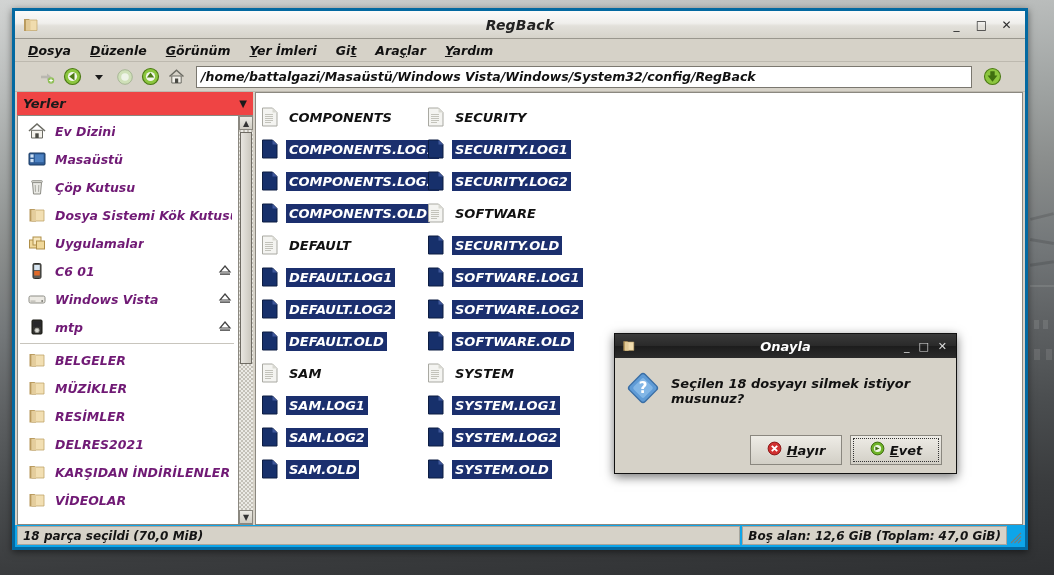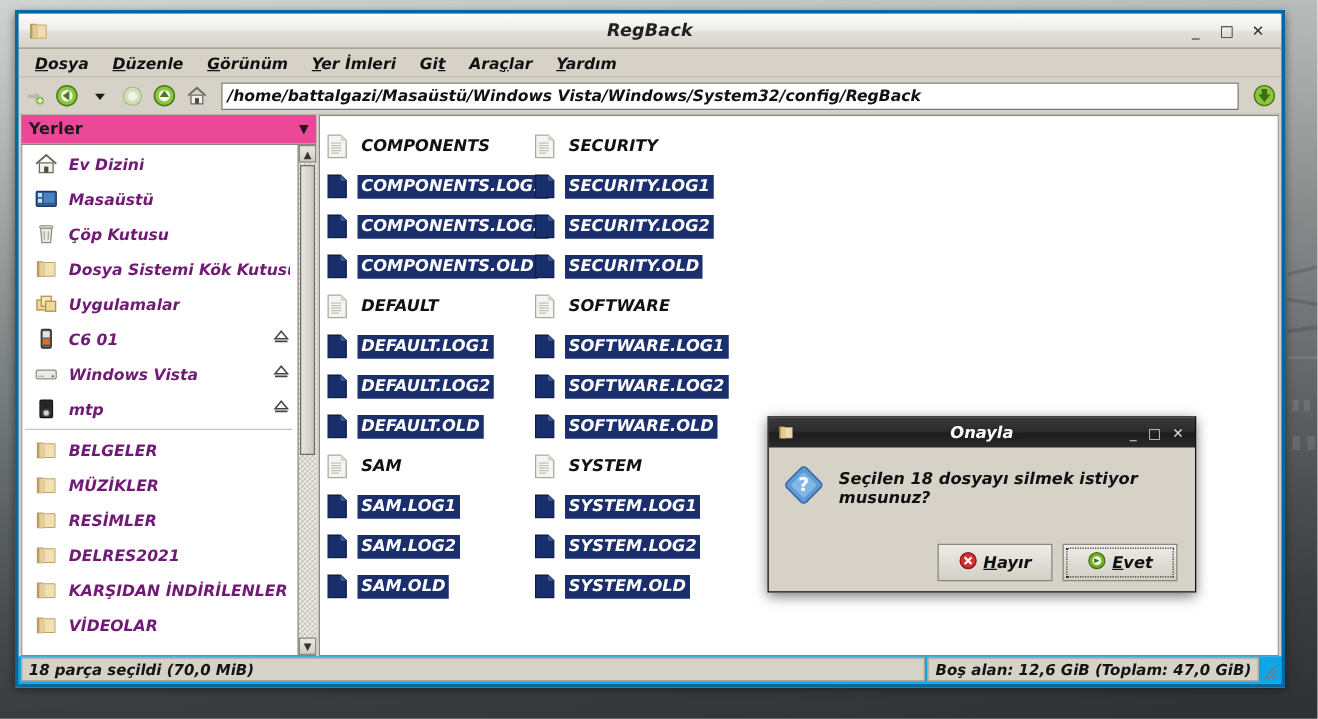--- a/index.html
+++ b/index.html
@@ -54,21 +54,21 @@
   .menu-item {
     font-size: 12.5px; font-weight: bold; font-style: italic; color: #111;
     padding: 1px 3px; cursor: pointer; white-space: nowrap;
   }
   .menu-item u { text-decoration: underline; }
 
   
   .toolbar {
     height: 30px; flex: 0 0 30px;
     background: #d6d2c8;
-    display: flex; align-items: center; padding: 0 2px; gap: 5px;
+    display: flex; align-items: center; padding: 0 21px; gap: 5px;
     border-bottom: 1px solid #bdb9af;
   }
   .tool-ico { width: 21px; height: 21px; display:flex; align-items:center; justify-content:center; cursor:pointer;}
   .pathbar {
     flex: 1; height: 22px; margin-left: 4px;
     background: #fff; border: 1px solid #7a776f;
     display: flex; align-items: center; padding: 0 4px;
     font-size: 12.5px; font-weight: bold; font-style: italic; color: #111;
     overflow: hidden; white-space: nowrap;
   }
@@ -78,22 +78,22 @@
   .content { flex: 1; display: flex; min-height: 0; background:#d6d2c8; padding: 0 2px 0 2px;}
 
   
   .sidebar {
     width: 236px; flex: 0 0 236px;
     display: flex; flex-direction: column;
     background: #d6d2c8;
   }
   .sidebar-head {
     height: 23px; display: flex; align-items: center; padding: 0 6px;
-    font-size: 13px; font-weight: bold; color: #1a1a1a;
-    background:#ec4899;
+    font-size: 13px; font-weight: bold; font-style: italic; color: #1a1a1a;
+    background:#ef4444;
   }
   .sidebar-head .chev { margin-left: auto; font-size: 10px; }
   .places-wrap {
     flex: 1; display: flex; min-height: 0;
     border: 1px solid #8b8880; border-right:none; background: #fff;
   }
   .places {
     flex: 1; overflow: hidden; background: #fff; padding-top: 1px;
   }
   .place {
@@ -605,38 +605,38 @@
             </div>
             <div class="fitem sel">
               <span class="f-ico">
                 <svg width="18" height="20" viewBox="0 0 18 20">
                   <path d="M1.5 1 L11.5 1 L16 5.5 L16 19 L1.5 19 Z" fill="#17306b" stroke="#0d1d43" stroke-width="1"></path>
                   <path d="M11.5 1 L11.5 5.5 L16 5.5 Z" fill="#40589c"></path>
                 </svg>
               </span>
               <span class="f-lbl">SECURITY.LOG2</span>
             </div>
-            <div class="fitem sel">
-              <span class="f-ico">
-                <svg width="18" height="20" viewBox="0 0 18 20">
-                  <path d="M1.5 1 L11.5 1 L16 5.5 L16 19 L1.5 19 Z" fill="#17306b" stroke="#0d1d43" stroke-width="1"></path>
-                  <path d="M11.5 1 L11.5 5.5 L16 5.5 Z" fill="#40589c"></path>
-                </svg>
-              </span>
-              <span class="f-lbl">SECURITY.OLD</span>
-            </div>
             <div class="fitem">
               <span class="f-ico">
                 <svg width="18" height="20" viewBox="0 0 18 20">
                   <path d="M1.5 1 L11.5 1 L16 5.5 L16 19 L1.5 19 Z" fill="#f4f4f1" stroke="#a9a9a2" stroke-width="1"></path>
                   <path d="M11.5 1 L11.5 5.5 L16 5.5 Z" fill="#d9d9d2"></path>
                   <path d="M4 7.5 h8 M4 9.5 h8 M4 11.5 h8 M4 13.5 h8 M4 15.5 h6" stroke="#c3c3bb" stroke-width="1"></path>
                 </svg>
               </span>
               <span class="f-lbl">SOFTWARE</span>
+            </div>
+            <div class="fitem sel">
+              <span class="f-ico">
+                <svg width="18" height="20" viewBox="0 0 18 20">
+                  <path d="M1.5 1 L11.5 1 L16 5.5 L16 19 L1.5 19 Z" fill="#17306b" stroke="#0d1d43" stroke-width="1"></path>
+                  <path d="M11.5 1 L11.5 5.5 L16 5.5 Z" fill="#40589c"></path>
+                </svg>
+              </span>
+              <span class="f-lbl">SECURITY.OLD</span>
             </div>
             <div class="fitem sel">
               <span class="f-ico">
                 <svg width="18" height="20" viewBox="0 0 18 20">
                   <path d="M1.5 1 L11.5 1 L16 5.5 L16 19 L1.5 19 Z" fill="#17306b" stroke="#0d1d43" stroke-width="1"></path>
                   <path d="M11.5 1 L11.5 5.5 L16 5.5 Z" fill="#40589c"></path>
                 </svg>
               </span>
               <span class="f-lbl">SOFTWARE.LOG1</span>
             </div>

